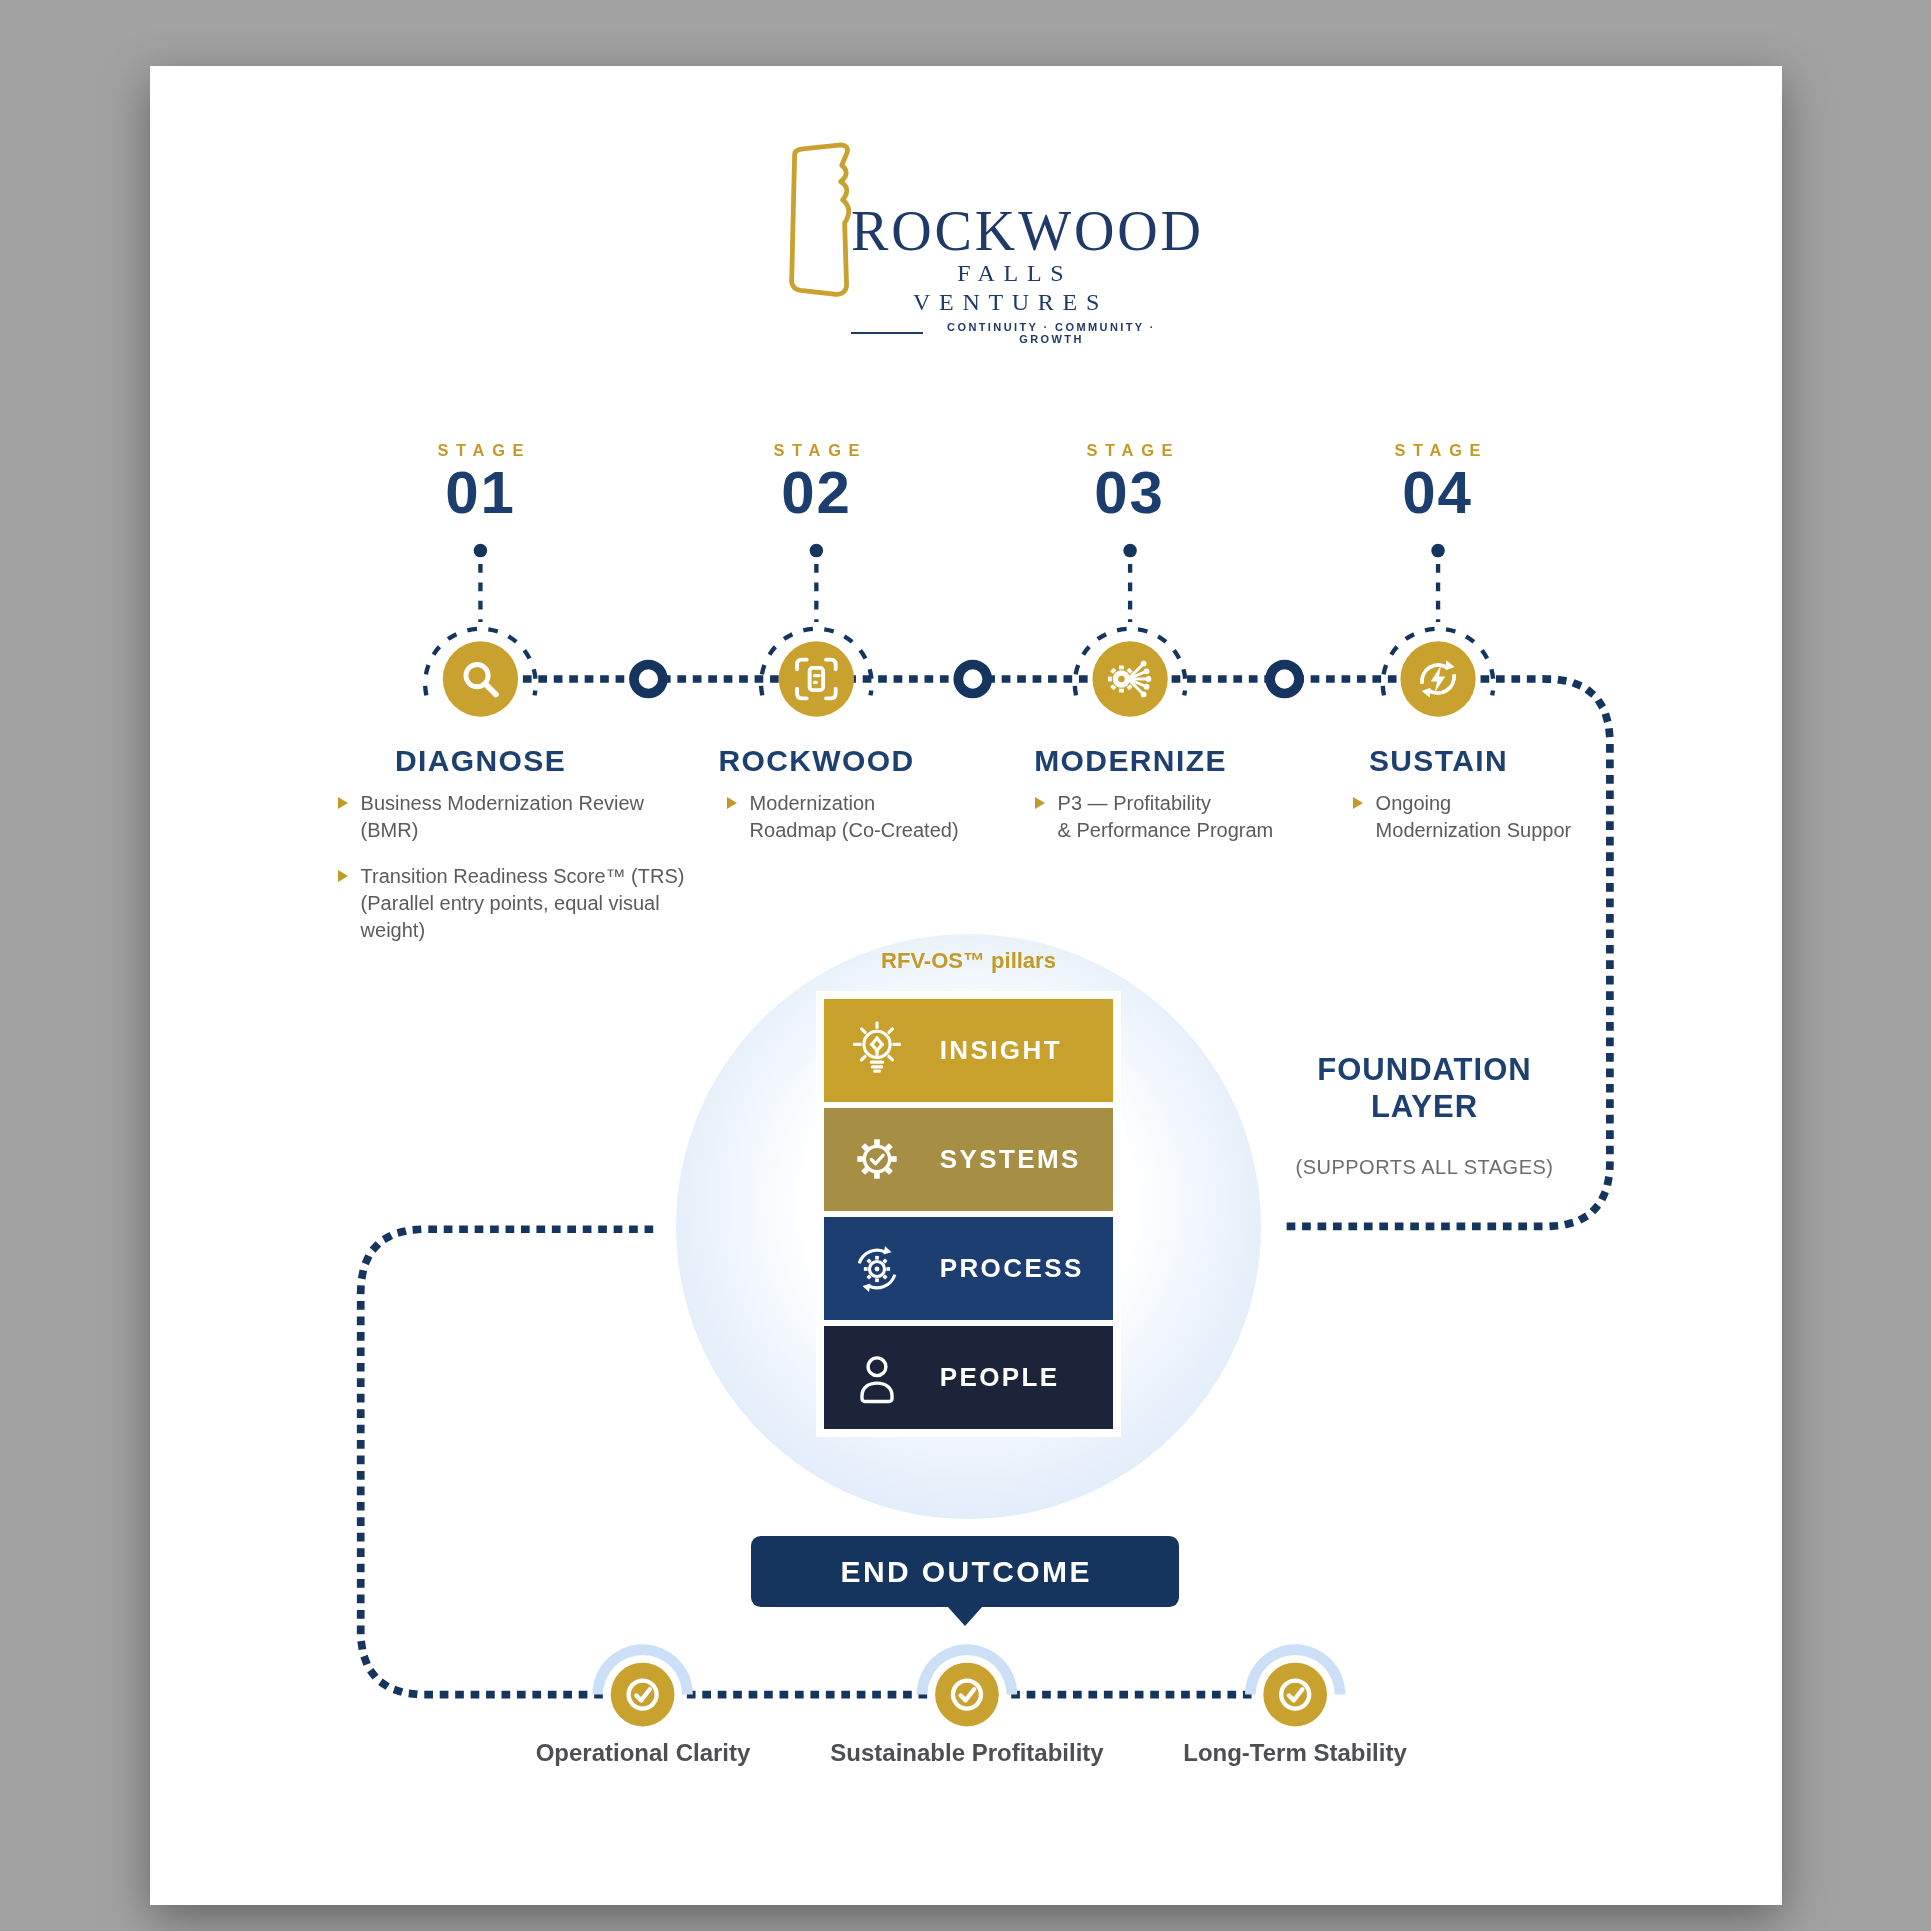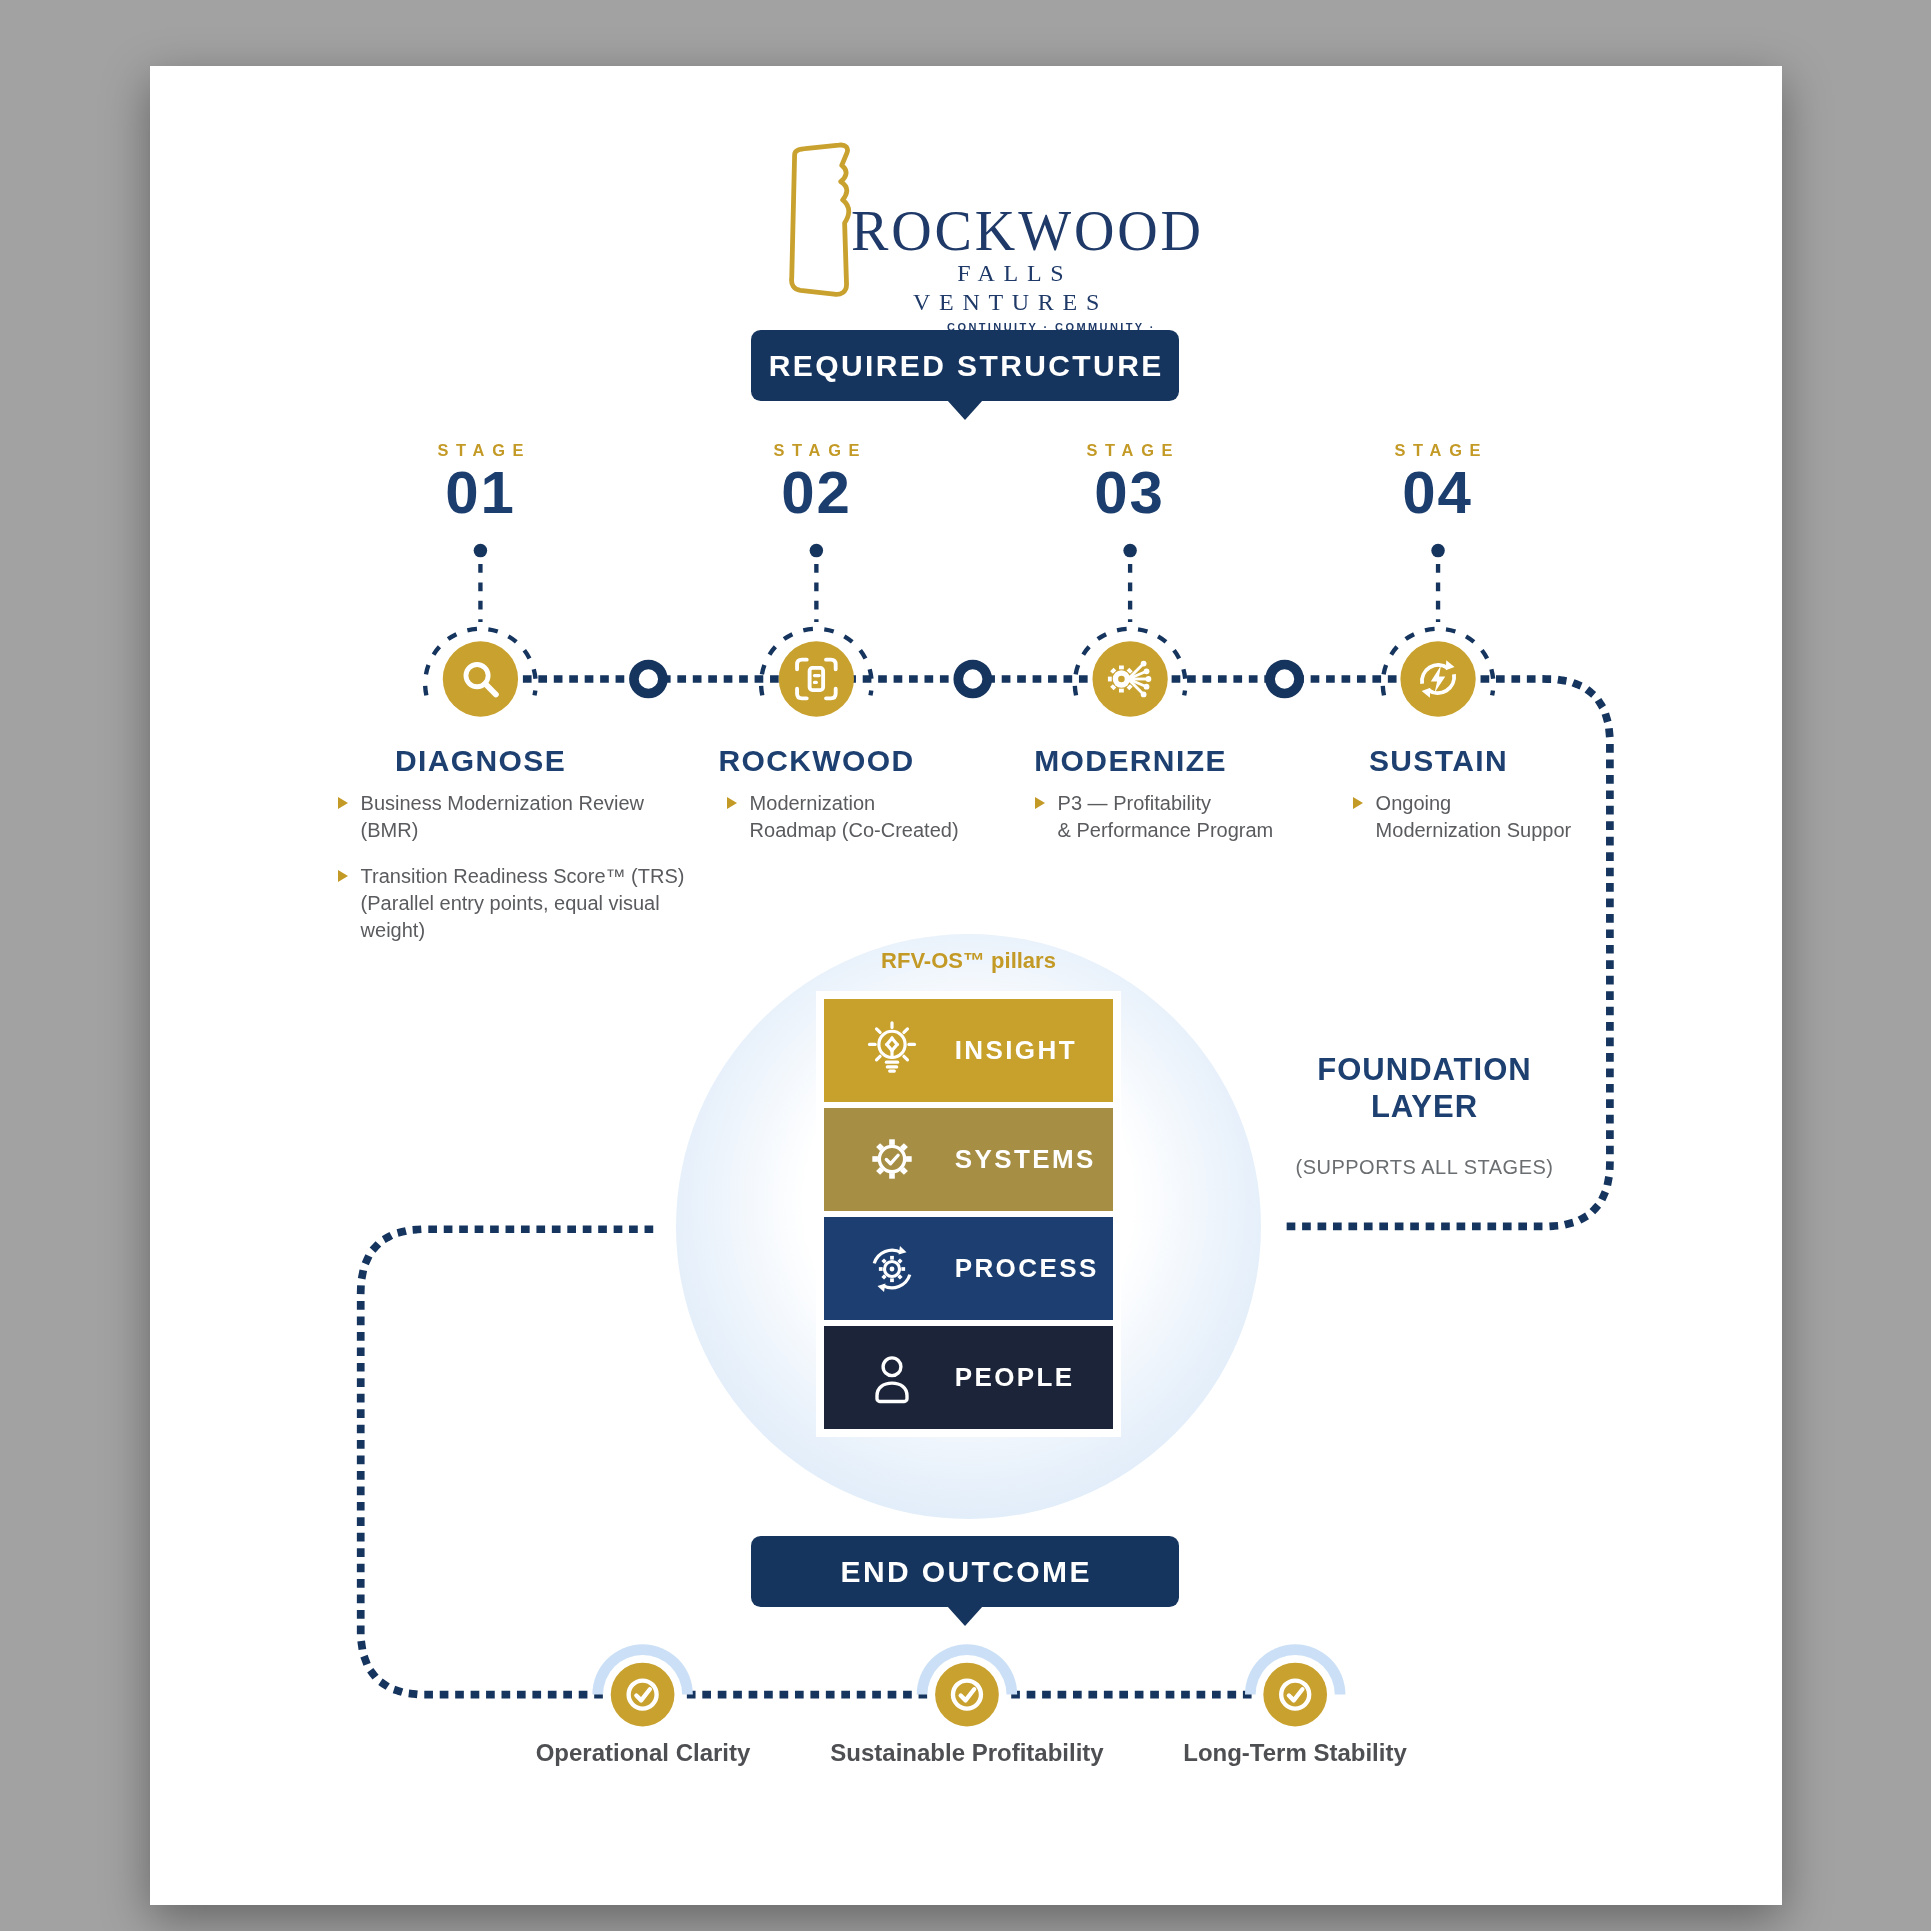--- a/index.html
+++ b/index.html
@@ -40,21 +40,21 @@
        border-left:10.6px solid #c49a26;border-top:6.3px solid transparent;border-bottom:6.3px solid transparent;}
   .blines{color:#5a5b5e;font-size:20px;line-height:27px;}
 
   
   .core-circle{position:absolute;left:526px;top:868px;width:585px;height:585px;border-radius:50%;
      background:radial-gradient(circle at 50% 46%, #ffffff 0%, #ffffff 38%, #eaf2fb 62%, #cfe3f7 100%);}
   .pillars-label{position:absolute;left:664px;top:882px;width:309px;text-align:center;
      color:#c49a26;font-size:22px;font-weight:800;}
   .pillar-frame{position:absolute;left:666px;top:925px;width:305px;height:446px;background:#ffffff;
      padding:7.7px;box-sizing:border-box;display:flex;flex-direction:column;gap:5.8px;}
-  .pillar{flex:1;display:flex;align-items:center;padding-left:38px;}
+  .pillar{flex:1;display:flex;align-items:center;padding-left:23px;}
   .pillar .picon{flex:0 0 auto;width:60px;height:60px;}
   .pillar .pname{margin-left:33px;color:#ffffff;font-size:26px;font-weight:800;letter-spacing:2.4px;}
   .pillar.p0{background:#c7a12c;}
   .pillar.p1{background:#a68f45;}
   .pillar.p2{background:#1c3e70;}
   .pillar.p3{background:#1b2438;}
 
   .foundation{position:absolute;left:1115px;top:985px;width:319px;text-align:center;}
   .foundation .ft{color:#1d4071;font-size:31px;font-weight:800;line-height:37px;letter-spacing:1px;}
   .foundation .fs{color:#6b6e70;font-size:20px;margin-top:31px;letter-spacing:0.5px;}
@@ -78,24 +78,20 @@
       <div class="logo-text">
         <div class="brand-name">ROCKWOOD</div>
         <div class="brand-sub">FALLS VENTURES</div>
         <div class="brand-tagline">
           <span class="rule"></span>
           <span class="tg">CONTINUITY · COMMUNITY · GROWTH</span>
         </div>
       </div>
     </div>
 
-    <div class="banner top">
-      <span>REQUIRED STRUCTURE</span>
-      <div class="pointer"></div>
-    </div>
 
     <div class="stage-head" style="left:205px;">
       <div class="stage-eyebrow">STAGE</div>
       <div class="stage-number">01</div>
     </div>
     <div class="stage-head" style="left:541px;">
       <div class="stage-eyebrow">STAGE</div>
       <div class="stage-number">02</div>
     </div>
     <div class="stage-head" style="left:854px;">

